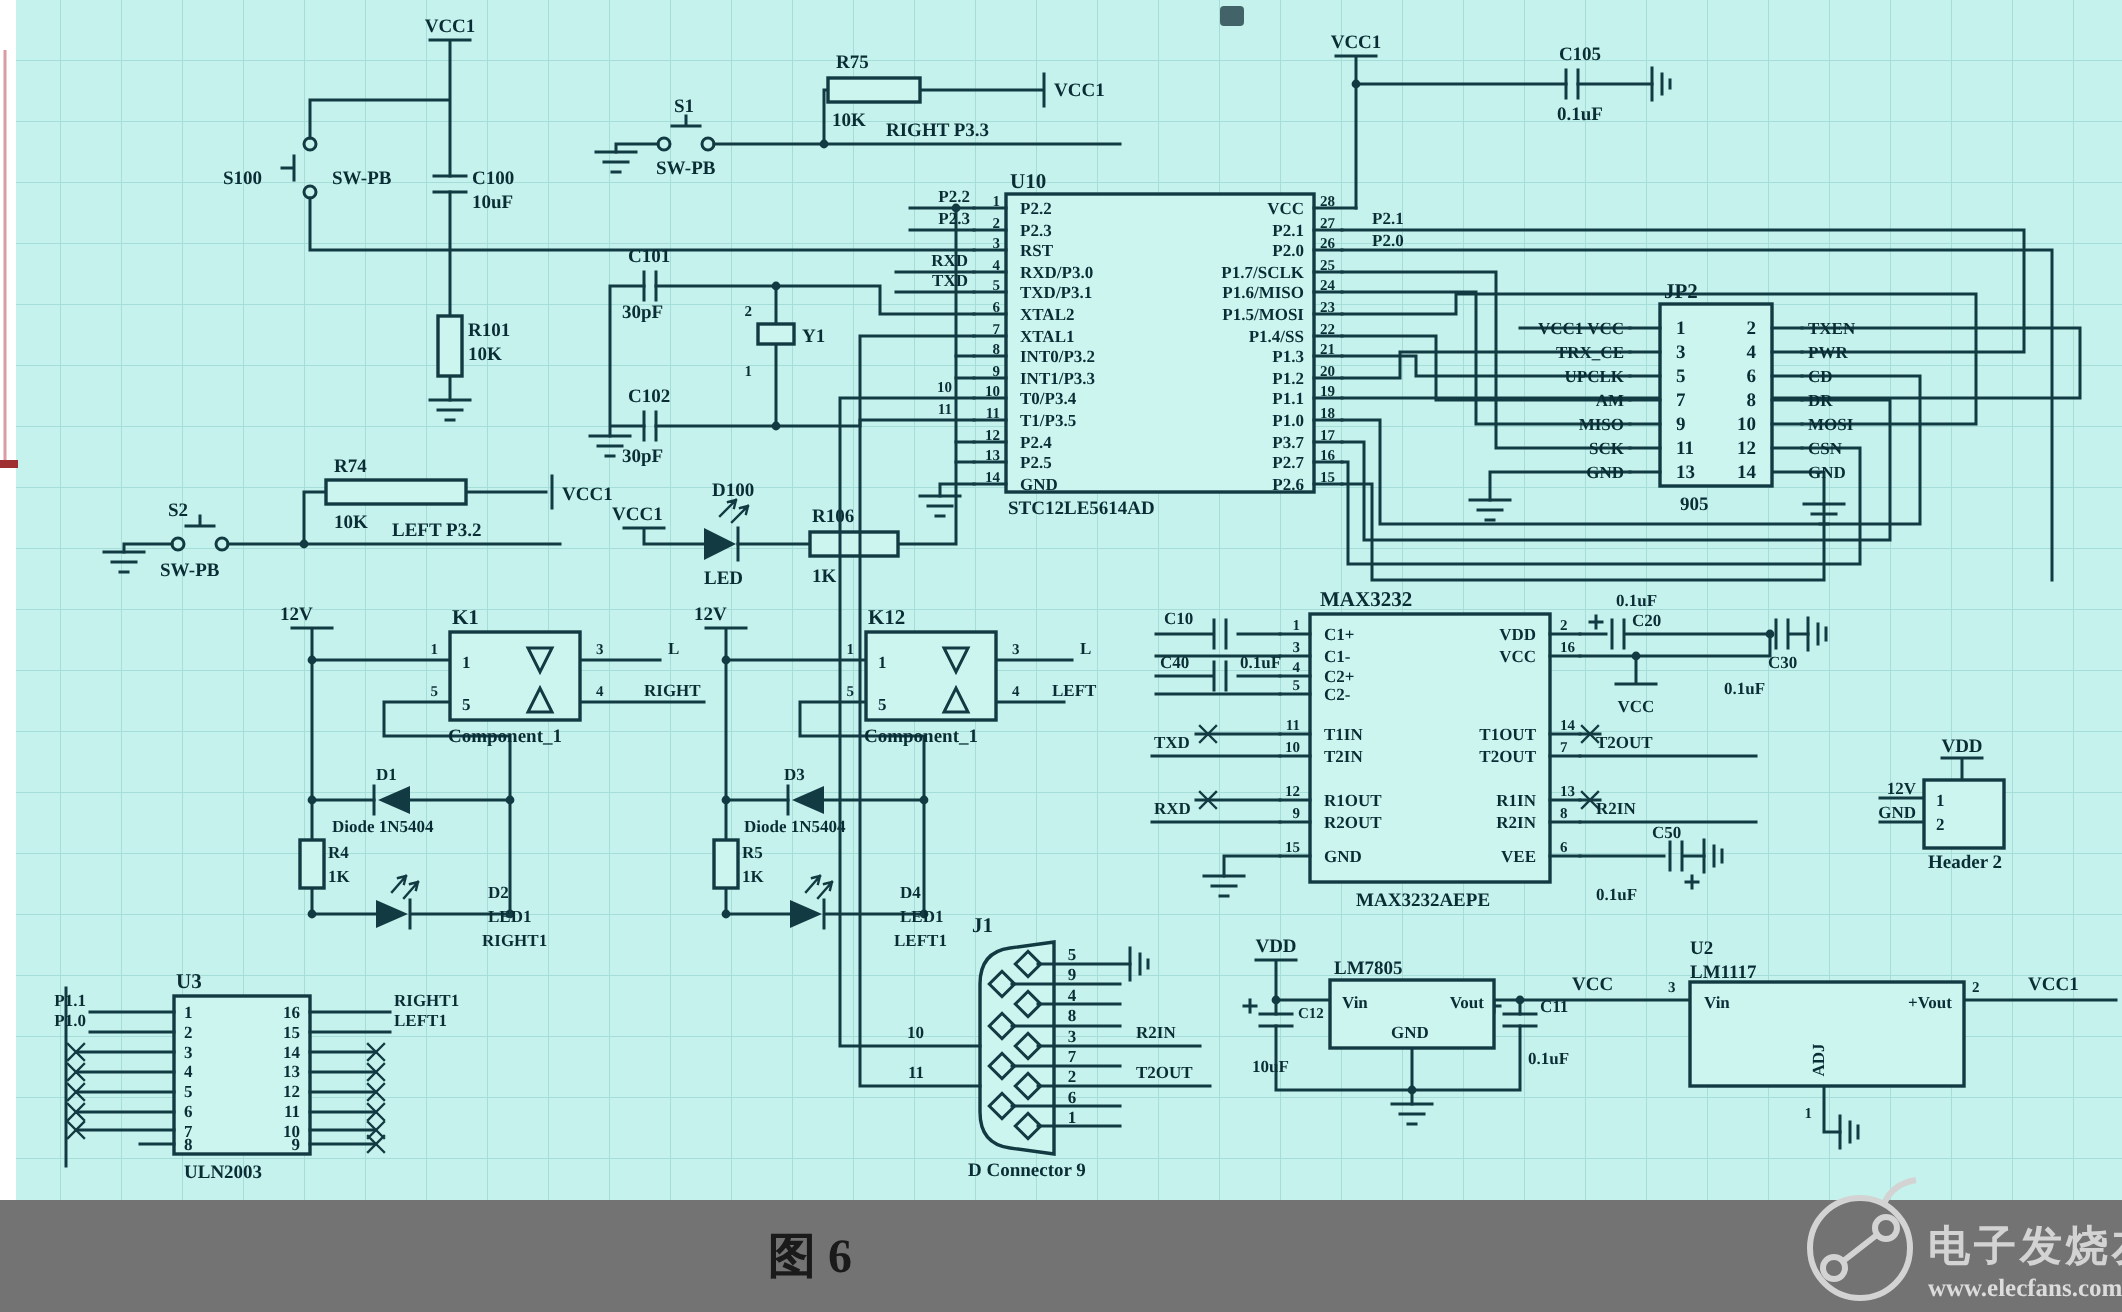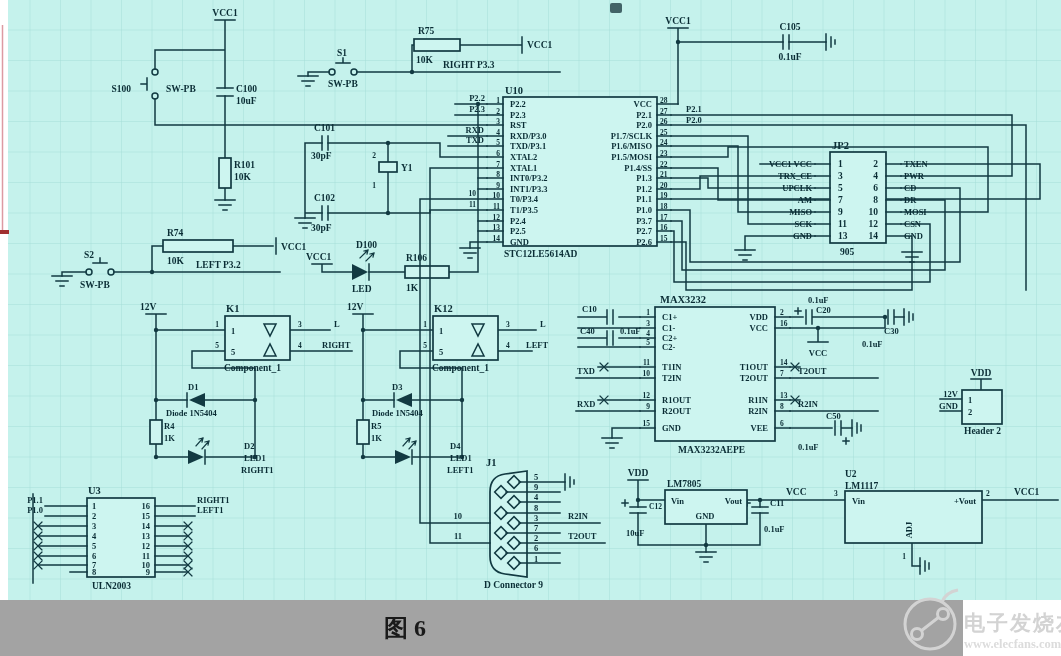--- a/index.html
+++ b/index.html
@@ -6,21 +6,21 @@
   .stage{position:relative;width:1061px;height:656px;background:#ffffff;overflow:hidden;font-family:"Liberation Serif",serif;}
   svg text{font-family:"Liberation Serif",serif;font-weight:bold;fill:var(--text);}
   .t8{font-size:7.5px}.t9{font-size:8.5px}.t10{font-size:9.5px}.t11{font-size:10.5px}
   .w{fill:none;stroke:var(--ink);stroke-width:1.5;stroke-linecap:square}
   .w2{fill:none;stroke:var(--ink);stroke-width:1.2;stroke-linecap:square}
   .box{fill:var(--chip);stroke:var(--ink);stroke-width:1.7}
   .sym{fill:none;stroke:var(--ink);stroke-width:1.5}
   .filled{fill:var(--ink);stroke:none}
   .dot{fill:var(--ink)}
   .gridline{stroke:var(--grid);stroke-width:1;fill:none}
-  .caption-strip{position:absolute;left:0;top:600px;width:963px;height:56px;background:#a3a3a3;}
+  .caption-strip{position:absolute;left:0;top:600px;width:1061px;height:56px;background:#737373;}
   .cap-fig{position:absolute;left:384px;top:12px;font-size:24px;color:var(--caption);font-weight:600;}
   .cap-title{position:absolute;left:468px;top:12px;font-size:24px;color:var(--caption);font-weight:600;letter-spacing:4px;}
   .wm{position:absolute;left:888px;top:586px;width:173px;height:70px;}
   .wm text{font-weight:bold;}
   .wm-brand{font-size:21px;fill:var(--wm);letter-spacing:2px;}
   .wm-site{font-size:12.5px;fill:var(--wm2);}
   .wm-shape{fill:none;stroke:var(--wm);stroke-width:3;}
 </style>
 </head>
 <body>

